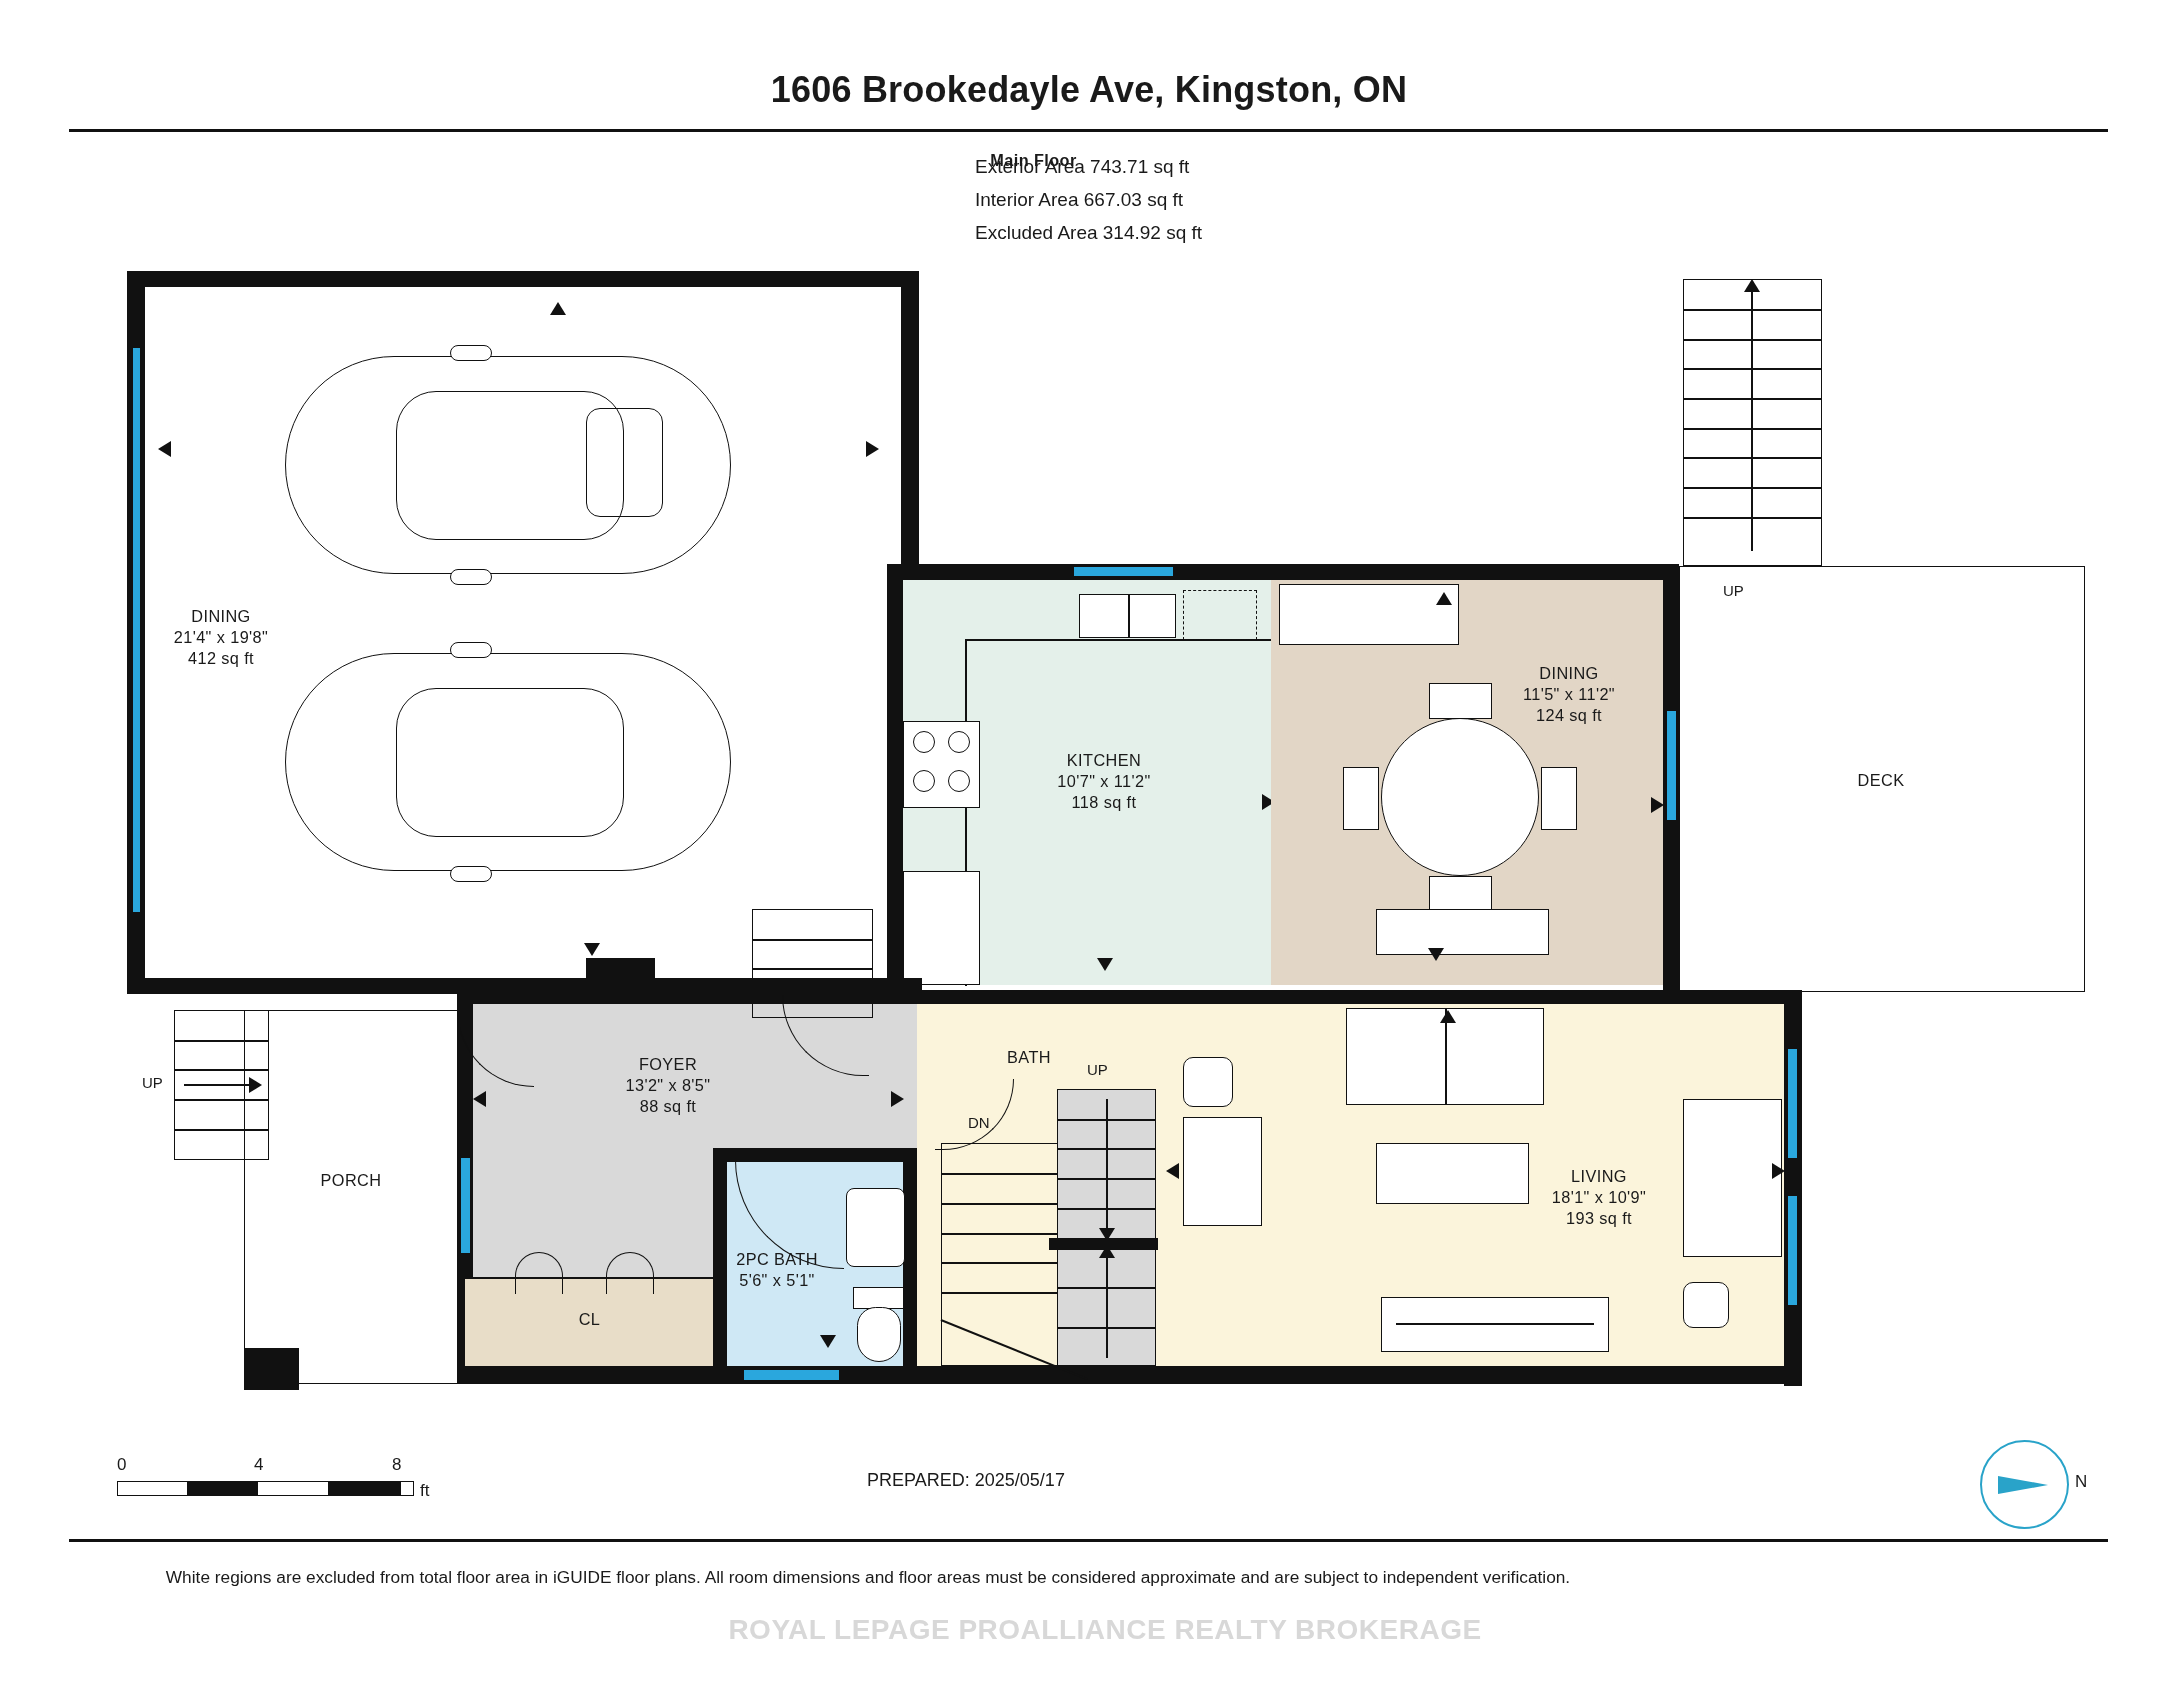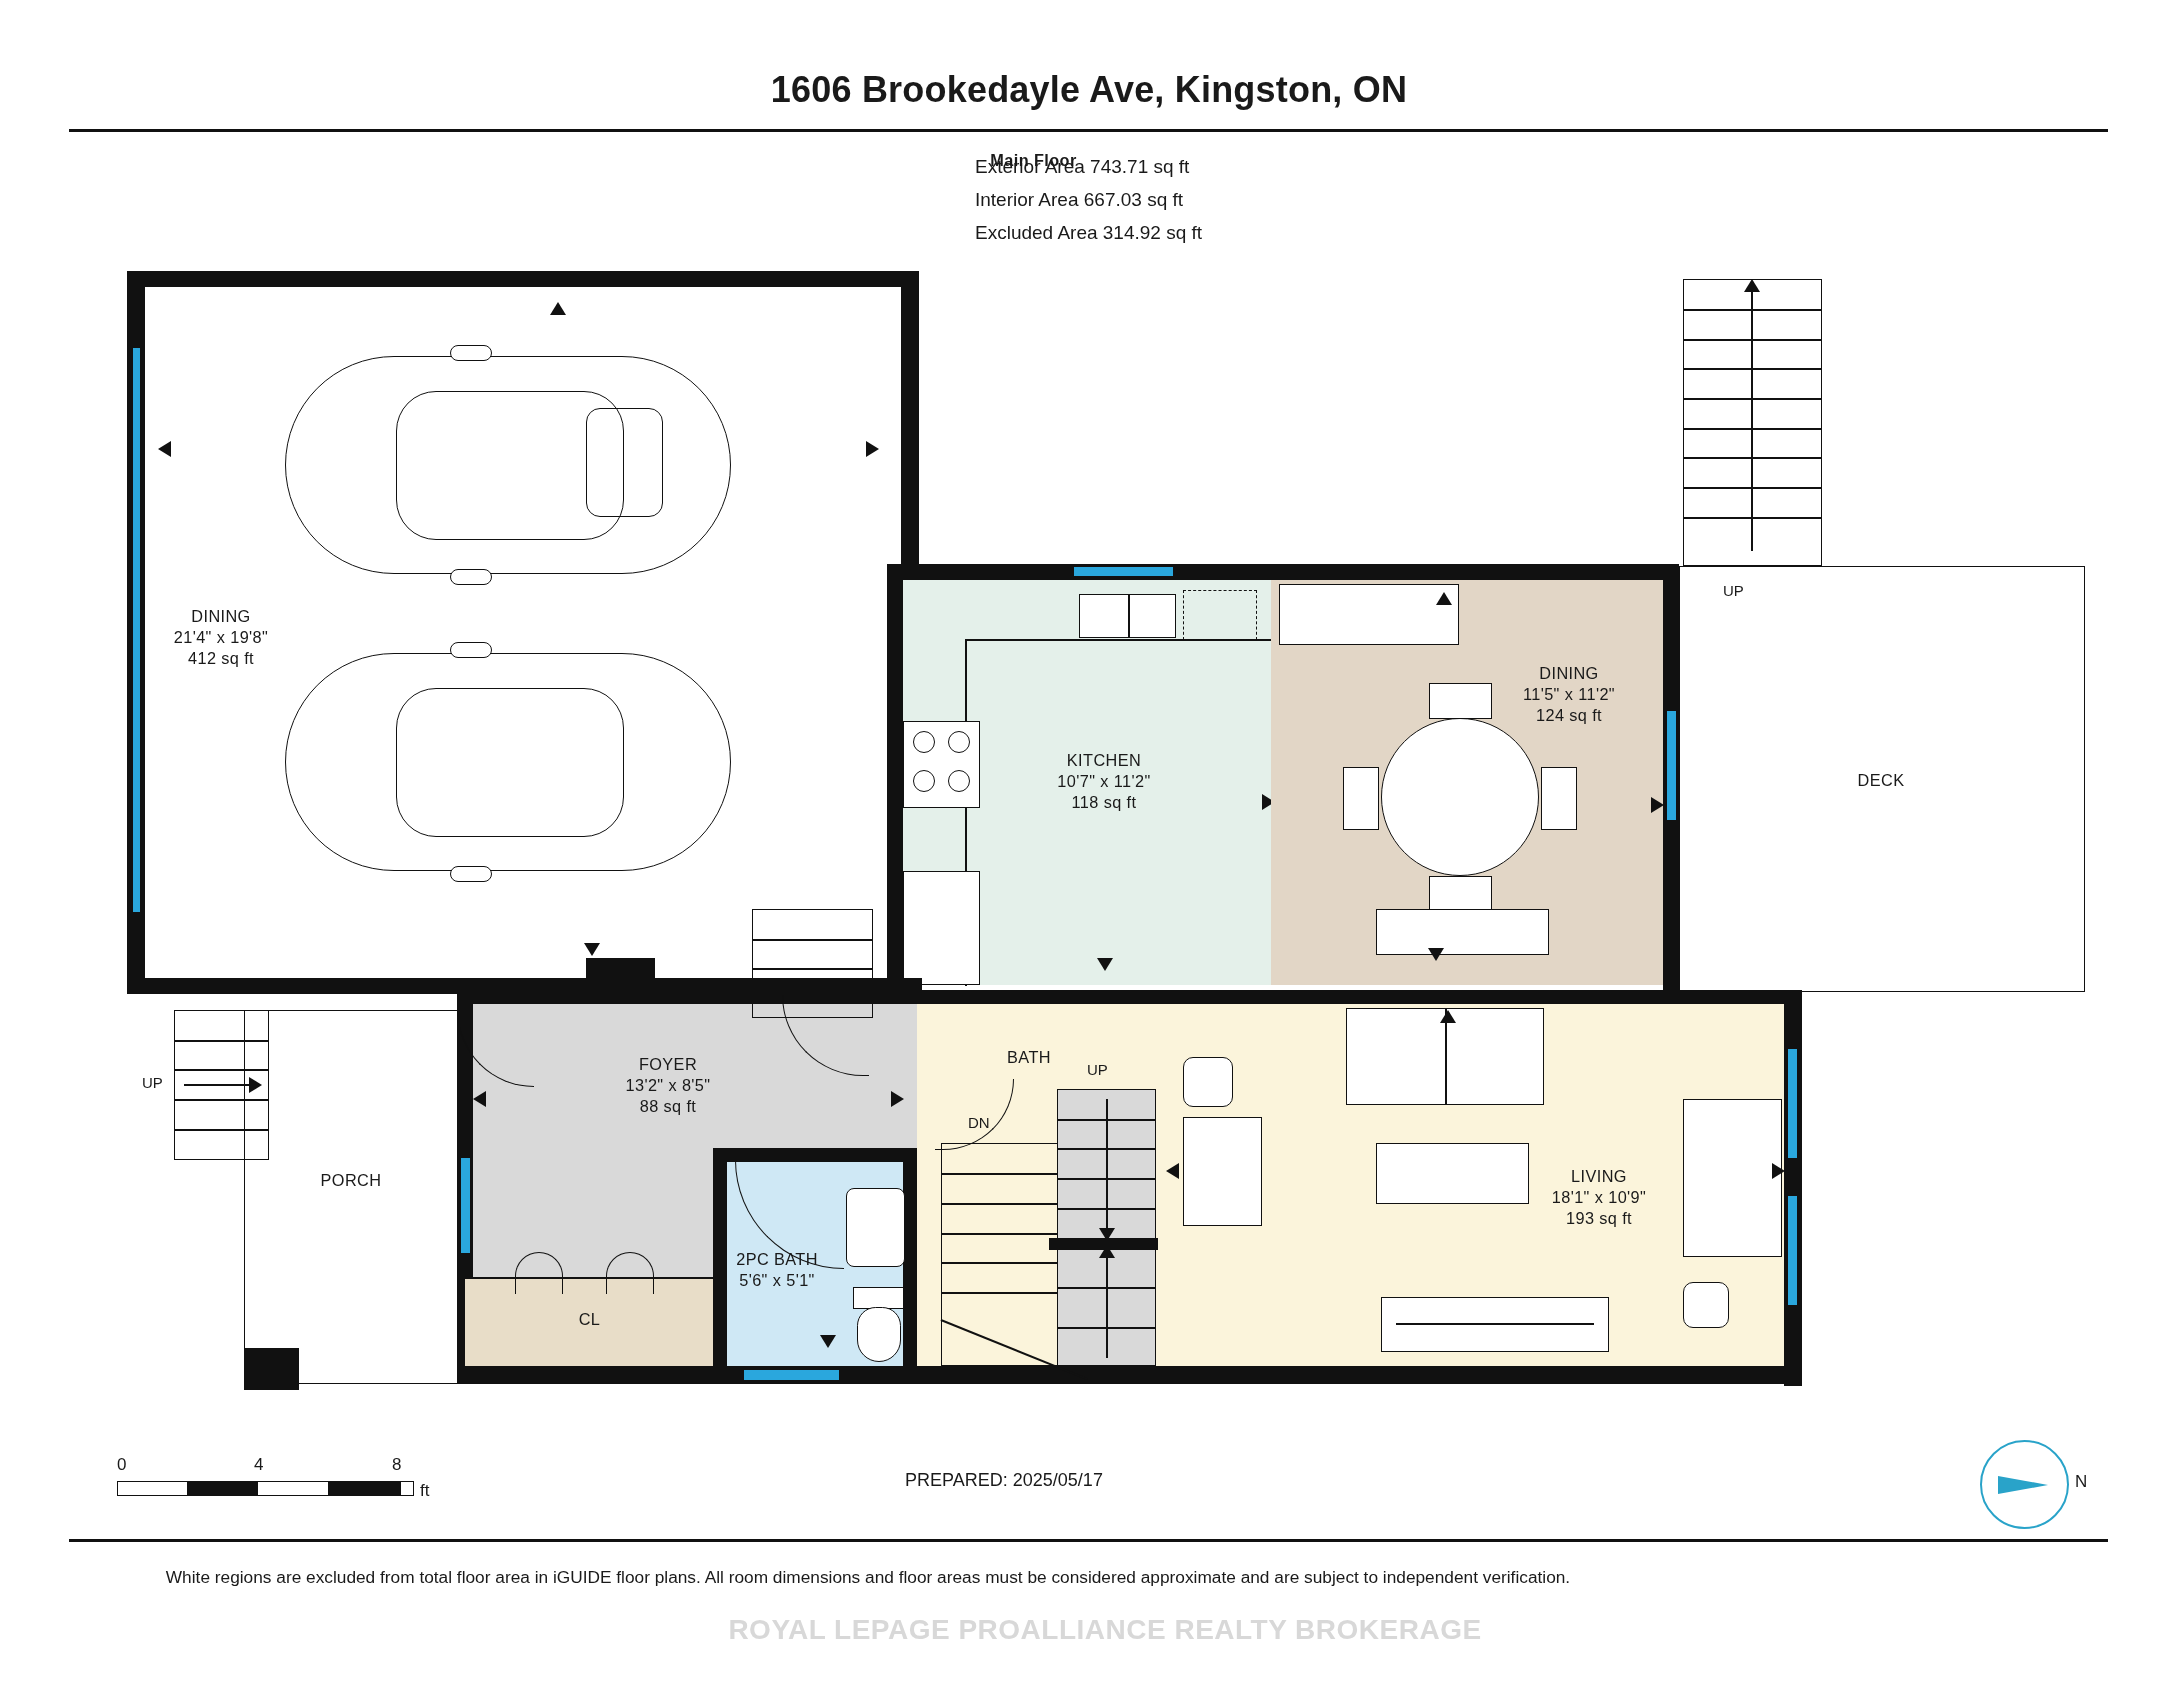--- a/index.html
+++ b/index.html
@@ -19,21 +19,21 @@
     text-align:center;font-size:36px;font-weight:bold;letter-spacing:0.2px;
   }
   .hr-top{
     position:absolute;left:69px;top:129px;width:2039px;height:3px;background:#111;
   }
   .summary{position:absolute;left:975px;top:150px;font-size:19px;line-height:33px;}
   .summary .lbl{font-weight:bold;display:inline-block;width:117px;}
   .summary .row{white-space:nowrap;}
 
   
-  .prepared{position:absolute;left:0;top:1470px;width:1932px;text-align:center;font-size:18px;padding-left:38px;}
+  .prepared{position:absolute;left:0;top:1470px;width:1932px;text-align:center;font-size:18px;}
   .hr-bot{position:absolute;left:69px;top:1539px;width:2039px;height:3px;background:#111;}
   .disclaimer{position:absolute;left:0;top:1567px;width:1736px;text-align:center;font-size:17.3px;}
   .watermark{
     position:absolute;left:16px;top:1614px;width:2178px;text-align:center;
     font-size:28px;font-weight:bold;color:#d8d8d8;letter-spacing:0.5px;
   }
 
   
   .scalebar{position:absolute;left:117px;top:1455px;width:297px;height:46px;}
   .scalebar .nums{position:relative;height:22px;font-size:17px;}

